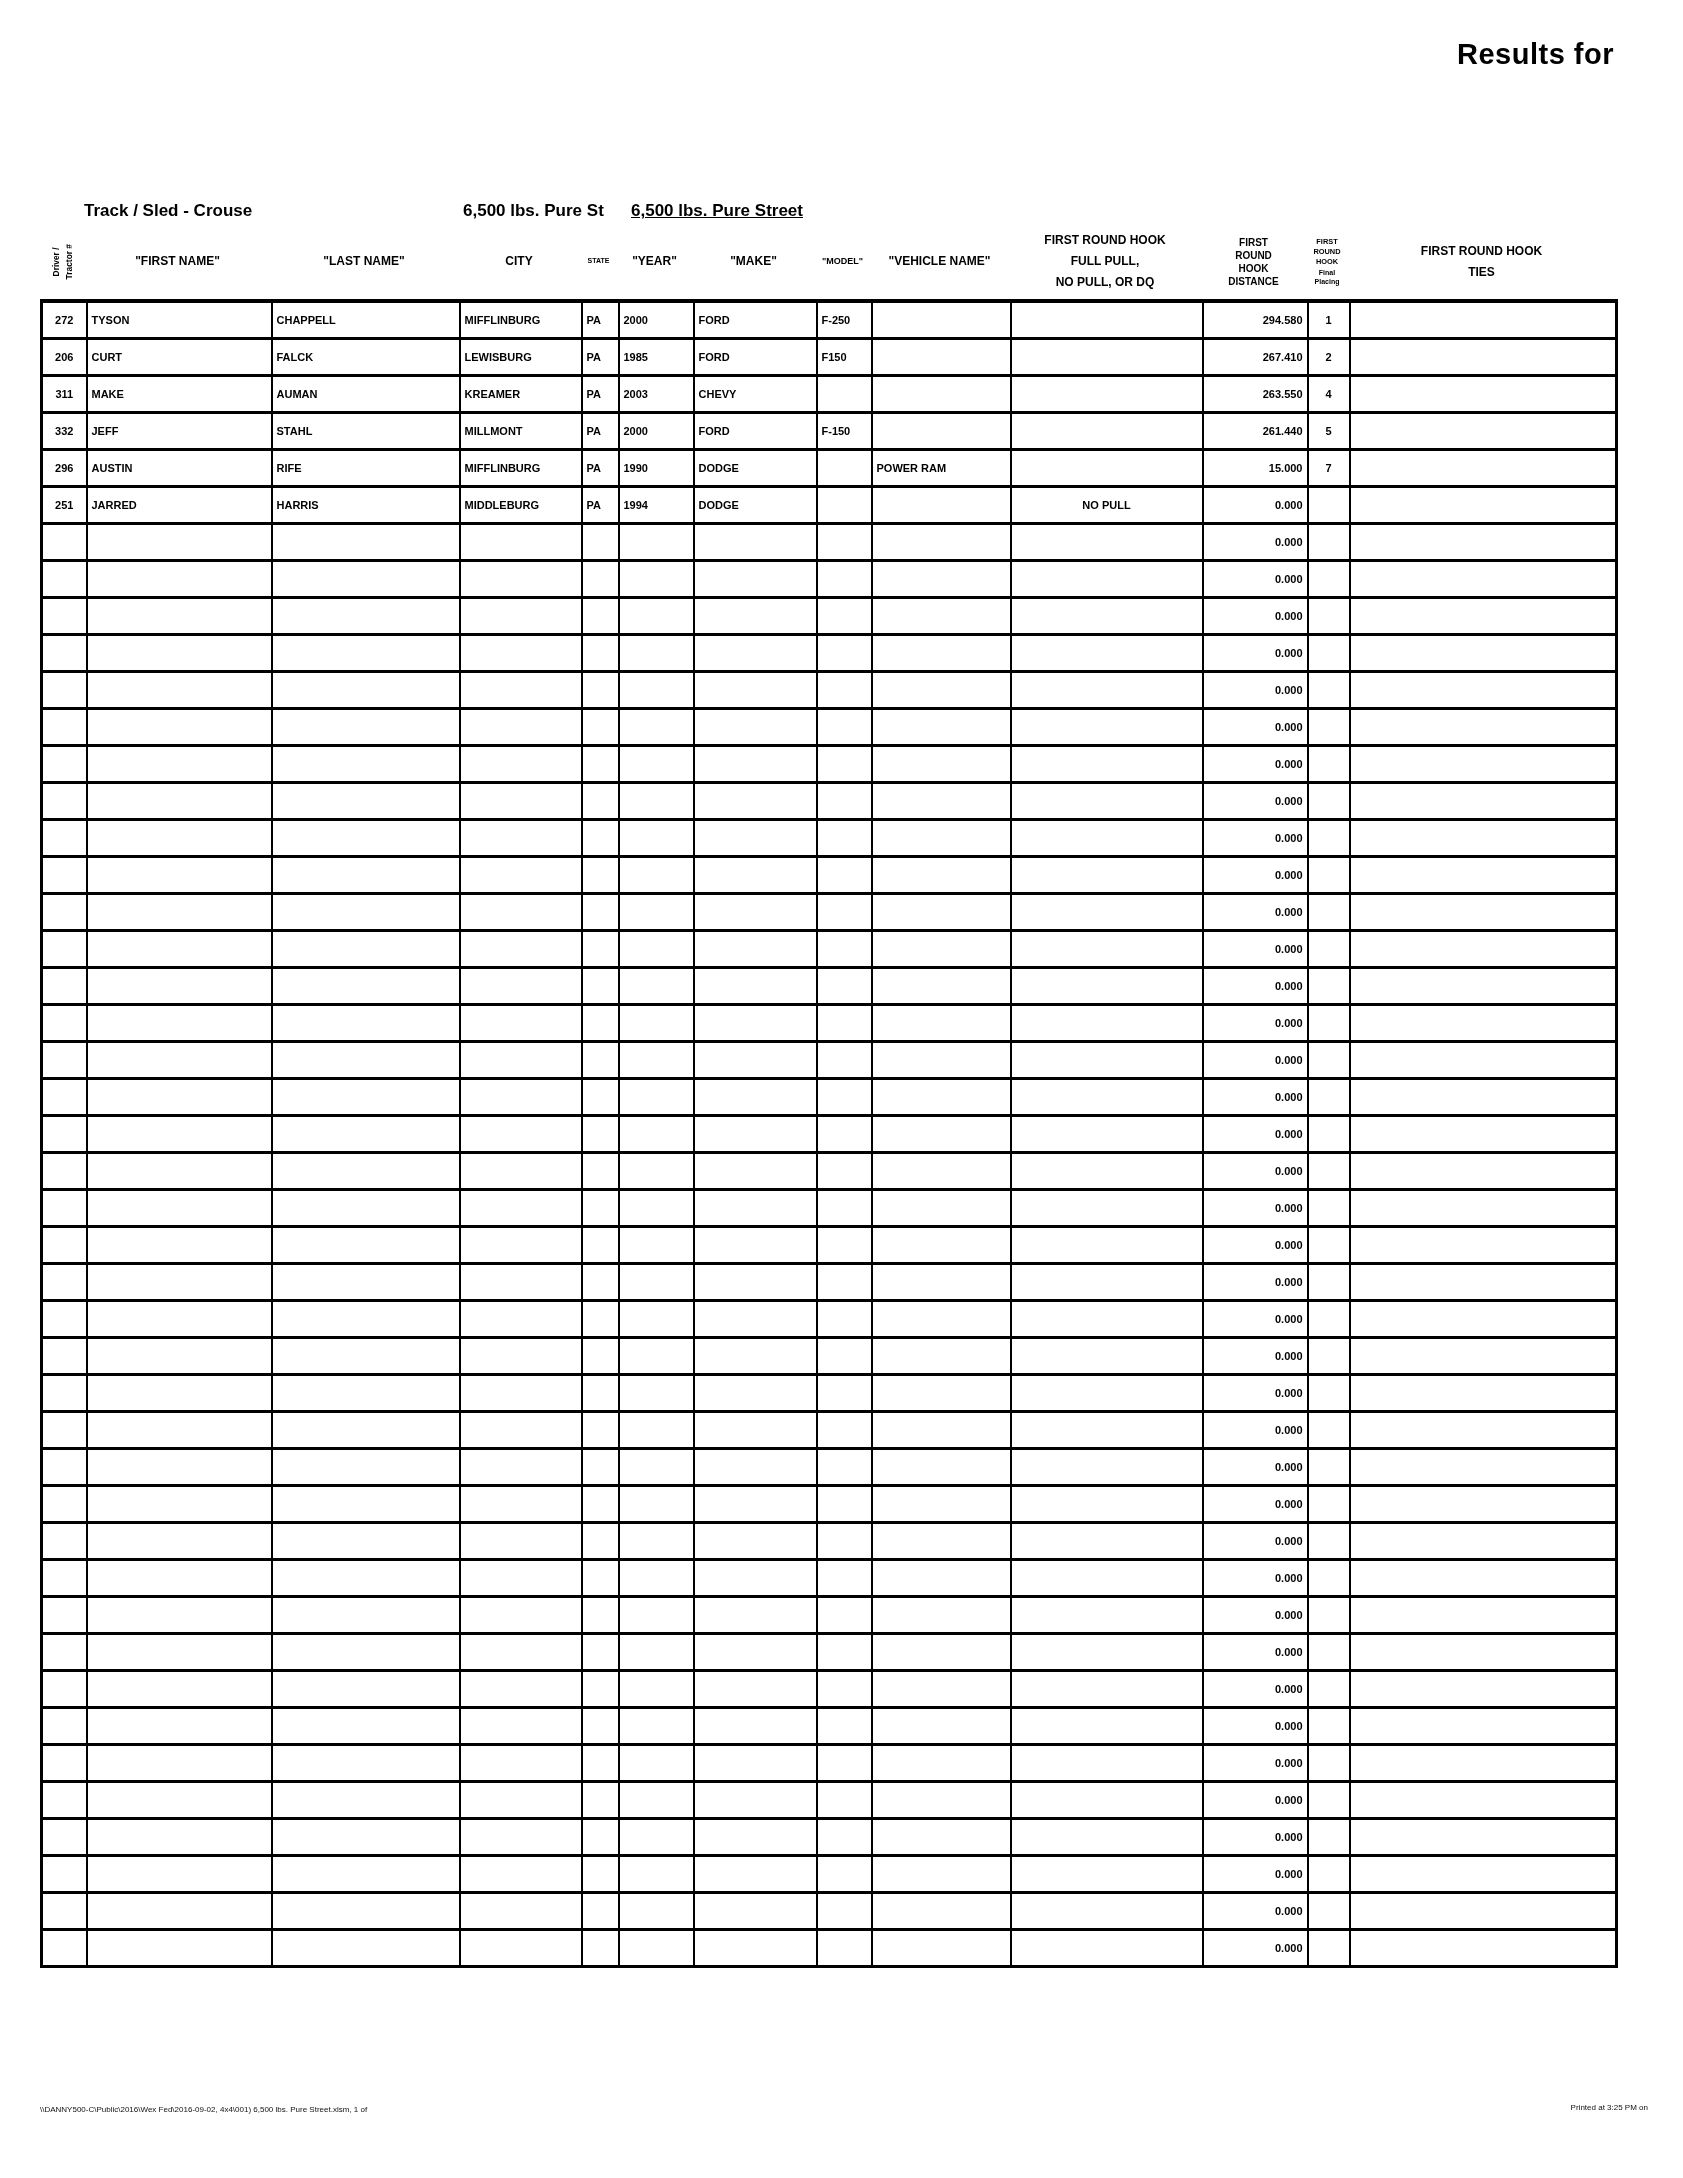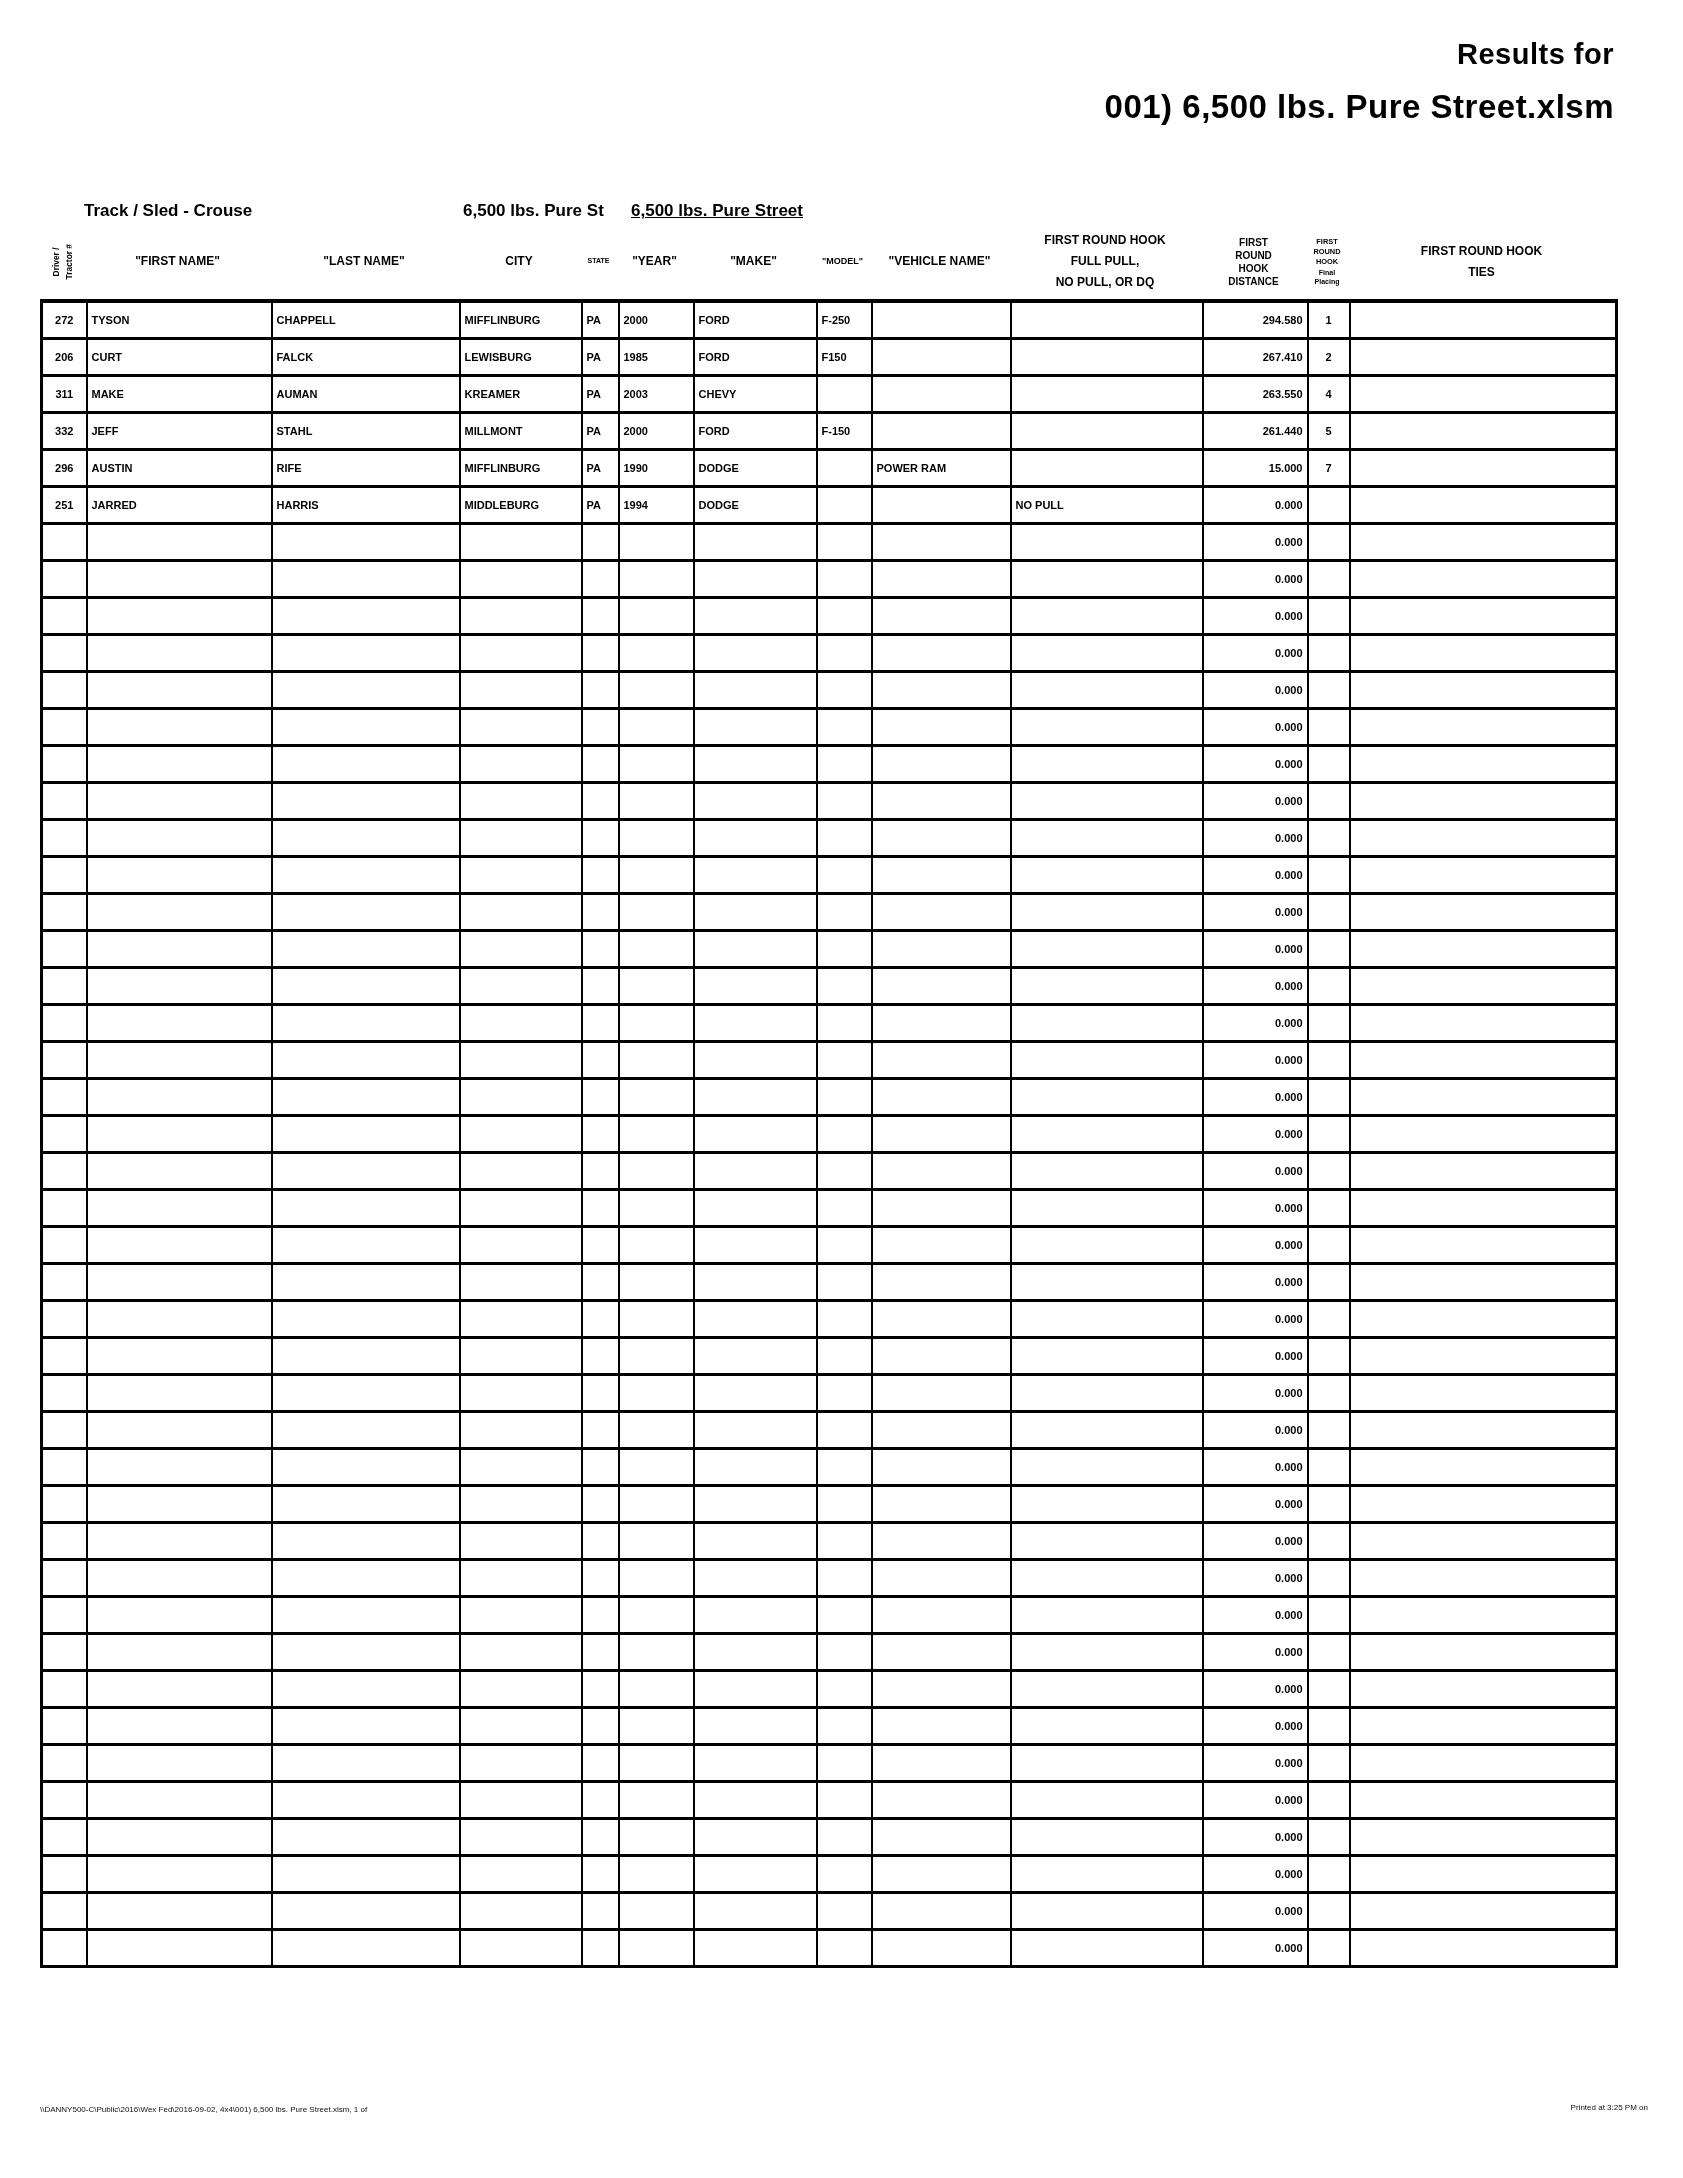--- a/index.html
+++ b/index.html
@@ -33,34 +33,33 @@
     position:absolute;left:40px;top:299px;width:1574px;
     border-collapse:collapse;table-layout:fixed;
     border:3px solid #000;border-top-width:4px;
   }
   table.grid td{
     border:2px solid #000;border-top-width:3px;border-bottom-width:3px;
     height:34px;padding:0 4px;font-size:11px;overflow:hidden;white-space:nowrap;
   }
   td.c-driver{text-align:center;padding:0 1px;}
   td.c-first,td.c-last,td.c-city,td.c-state,td.c-year,td.c-make,td.c-model,td.c-vehicle{text-align:left;}
-  td.c-pull{}
+  td.c-pull{text-align:center;}
   td.c-distance{text-align:right;padding-right:5px;}
   td.c-placing{text-align:center;}
   td.c-ties{text-align:left;}
   
   .foot-left{position:absolute;left:40px;top:2105px;font-size:8px;font-weight:400;letter-spacing:0;color:#111;}
   .foot-right{position:absolute;right:35px;top:2103px;font-size:8px;font-weight:400;color:#111;}
 </style>
 </head>
 <body>
 
 <div class="title-wrap">
   <div class="title1">Results for</div>
-  <div class="title2">001) 6,500 lbs. Pure Street.xlsm</div>
 </div>
 
 <div class="subrow">
   <span class="track">Track / Sled - Crouse</span>
   <span class="cls-trunc">6,500 lbs. Pure St</span>
   <span class="cls-full">6,500 lbs. Pure Street</span>
 </div>
 
 <div class="hdr">
   <div class="hc" style="width:45px">

